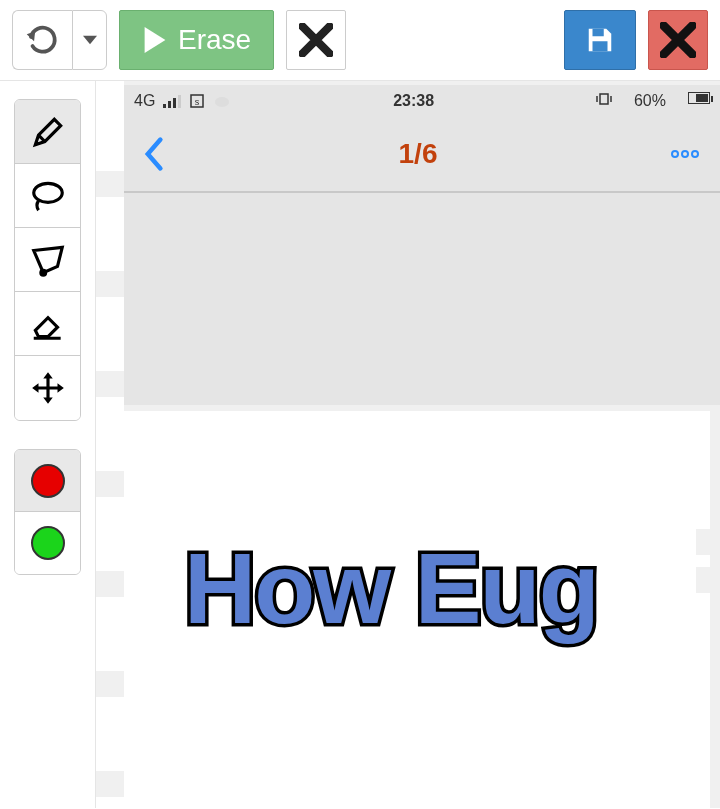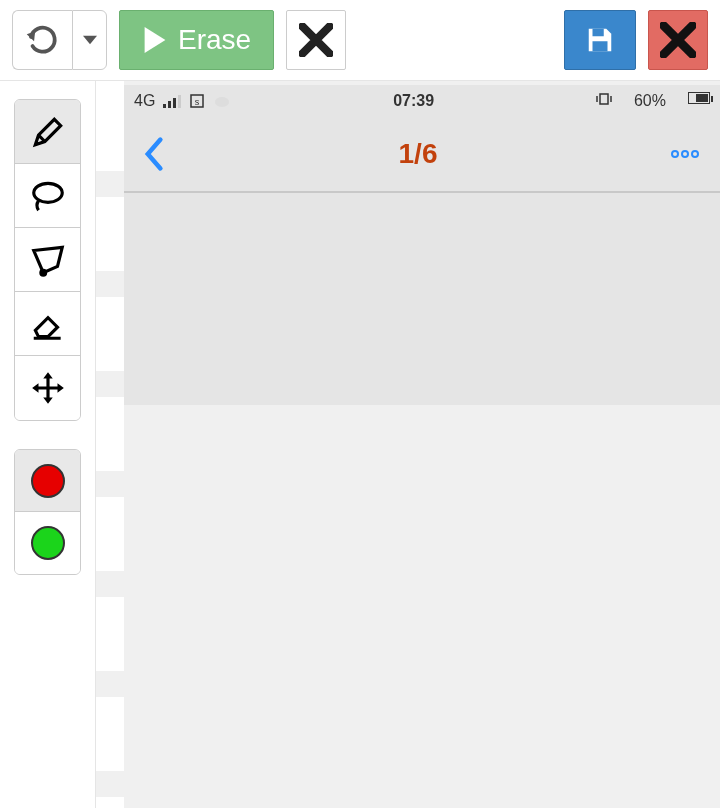--- a/index.html
+++ b/index.html
@@ -345,21 +345,21 @@
               <rect x="15" y="1" width="3" height="13" fill="#ccc"></rect>
             </svg>
           <svg width="16" height="16" viewBox="0 0 16 16">
               <rect x="2" y="2" width="12" height="12" fill="none" stroke="#333" stroke-width="1.5"></rect>
               <text x="8" y="12" font-size="9" text-anchor="middle" fill="#333">s</text>
             </svg>
           <svg width="18" height="14" viewBox="0 0 18 14">
               <ellipse cx="9" cy="8" rx="7" ry="5" fill="#ddd"></ellipse>
             </svg>
         </div>
-        <div style="font-weight:700">07:39</div>
+        <div style="font-weight:700">23:38</div>
         <div class="status-right">
           <svg width="16" height="14" viewBox="0 0 16 14">
               <rect x="4" y="2" width="8" height="10" fill="none" stroke="#333" stroke-width="1.5"></rect>
               <line x1="1" y1="4" x2="1" y2="10" stroke="#333" stroke-width="1.5"></line>
               <line x1="15" y1="4" x2="15" y2="10" stroke="#333" stroke-width="1.5"></line>
             </svg>
           <span>60%</span>
           <span class="battery-box">
               <span class="battery-fill"></span>
             </span>
@@ -376,19 +376,22 @@
           <svg width="30" height="10" viewBox="0 0 30 10">
               <circle cx="5" cy="5" r="3" fill="none" stroke="#2a8cff" stroke-width="2"></circle>
               <circle cx="15" cy="5" r="3" fill="none" stroke="#2a8cff" stroke-width="2"></circle>
               <circle cx="25" cy="5" r="3" fill="none" stroke="#2a8cff" stroke-width="2"></circle>
             </svg>
         </span>
       </div>
       <div class="phone-body"></div>
     </div>
 
+    <div class="content-white">
+      <div class="big-text">How Eug</div>
+    </div>
 
     <div class="ticks-right">
       <div class="tick-r" style="top:448px"></div>
       <div class="tick-r" style="top:486px"></div>
     </div>
   </div>
 </div>
 
 </body></html>

